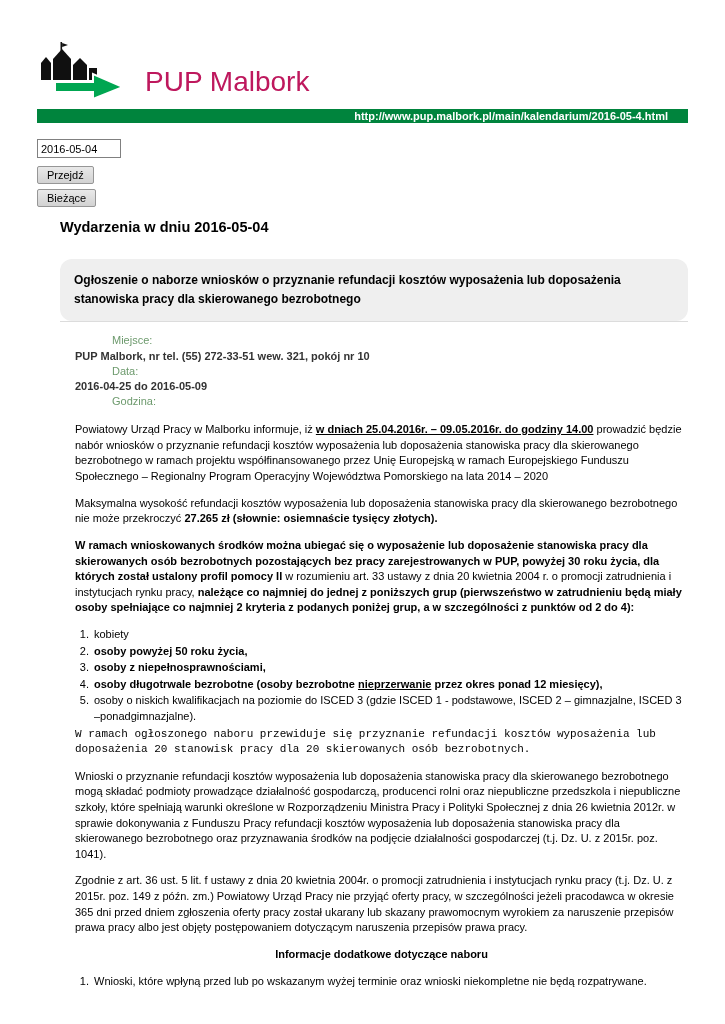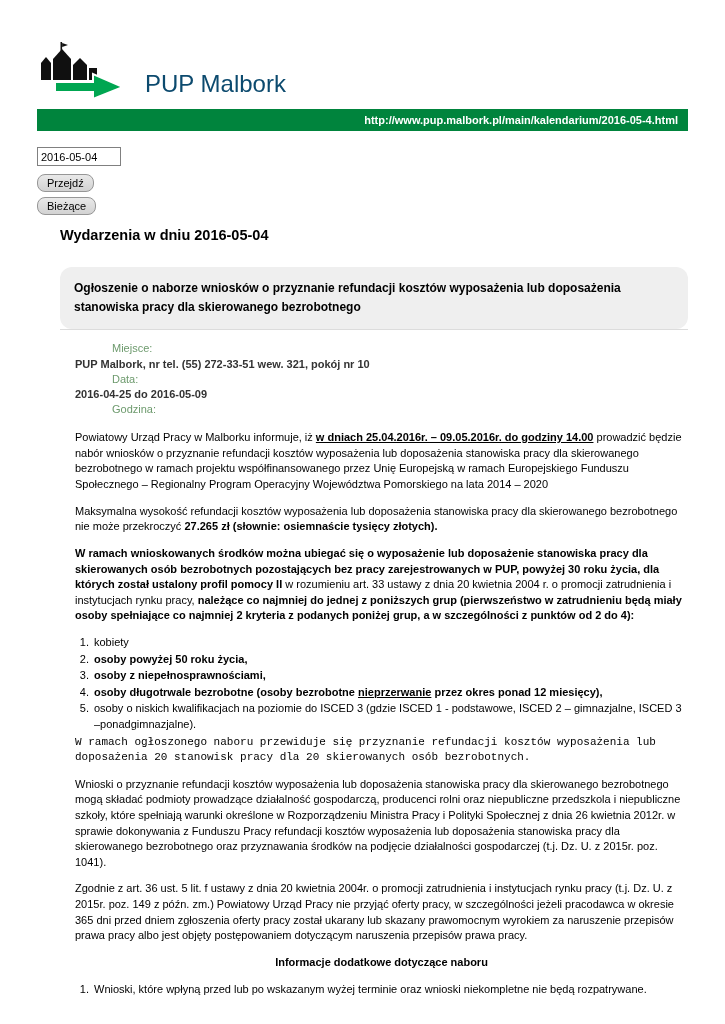--- a/index.html
+++ b/index.html
@@ -7,41 +7,41 @@
   body {
     width:725px; height:1024px; overflow:hidden;
     font-family:"Liberation Sans","DejaVu Sans",sans-serif;
     color:#000;
   }
   .page { padding:42px 37px 0 37px; }
 
   
   .header { display:flex; align-items:flex-end; gap:12px; height:58px; }
   .logo svg { display:block; }
-  .site-name { font-size:24px; line-height:1; padding-bottom:4px; color:#0c4a6e; }
+  .site-name { font-size:28px; line-height:1; padding-bottom:4px; color:#be185d; }
 
   
   .url-bar {
-    margin-top:9px; height:22px; background:var(--brand_green,#00843D);
-    display:flex; align-items:center; justify-content:flex-end; padding-right:10px;
+    margin-top:9px; height:14px; background:var(--brand_green,#00843D);
+    display:flex; align-items:center; justify-content:flex-end; padding-right:20px;
   }
   .url-text { color:var(--url_text,#fff); font-weight:bold; font-size:11px; }
 
   
   .date-picker { margin-top:16px; font-size:12px; }
   .dp-label { display:block; margin-bottom:5px; }
   .dp-input {
     display:block; width:84px; height:19px; font-size:11px; font-family:inherit;
     border:1px solid #808080; padding:1px 3px; background:#fff; color:#000;
   }
   .dp-buttons { margin-top:8px; }
   .btn {
     display:block; margin-bottom:5px; min-width:56px; cursor:pointer;
     font-size:11px; font-family:inherit; color:#000; padding:2px 9px;
-    background:linear-gradient(#e9e9e9,#d2d2d2); border:1px solid #969696; border-radius:8px;
+    background:linear-gradient(#e9e9e9,#d2d2d2); border:1px solid #969696; border-radius:2px;
   }
 
   
   .events-heading { margin-top:12px; margin-left:23px; font-size:14.5px; font-weight:bold; }
   .event { margin-top:24px; margin-left:23px; width:628px; }
   .event-title {
     background:var(--title_bg,#efefef); font-weight:bold; font-size:12px;
     line-height:1.6; padding:12px 14px; color:#000;border-radius:12px;
   }
   .event-meta { border-top:1px solid #dcdcdc; padding:11px 0 0 15px; font-size:11px; line-height:1.38; }

